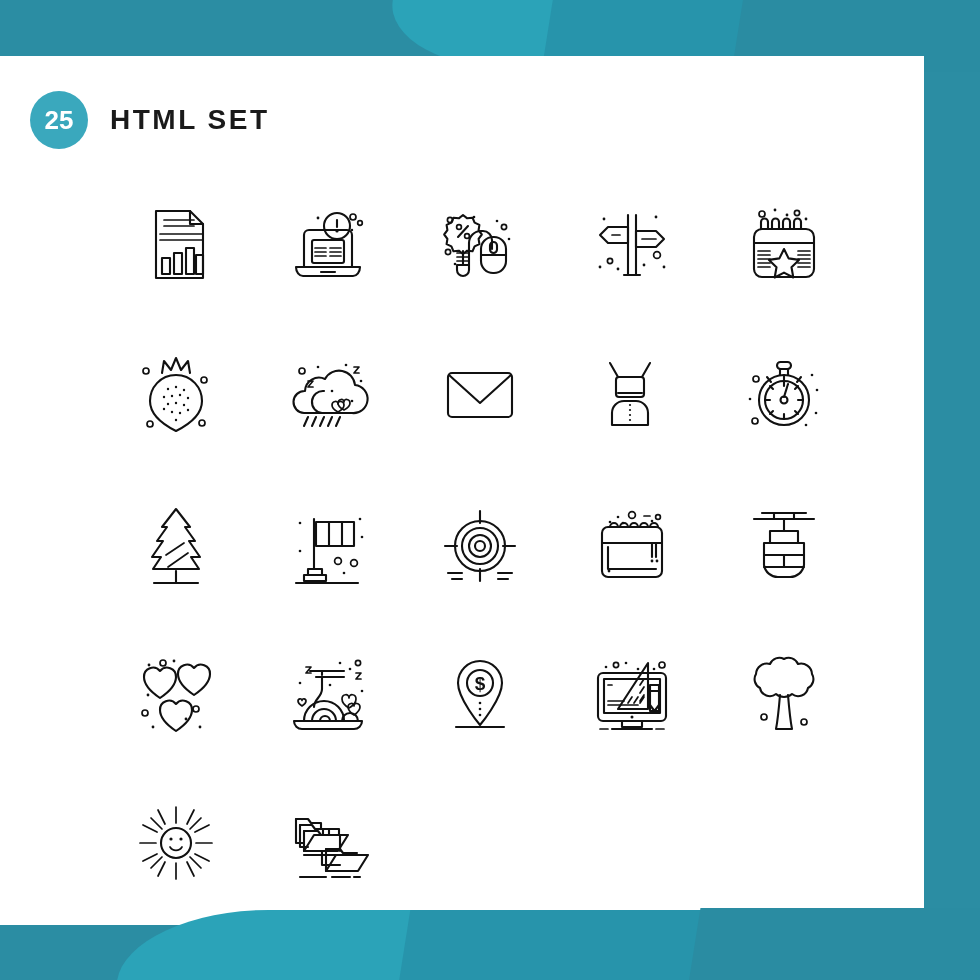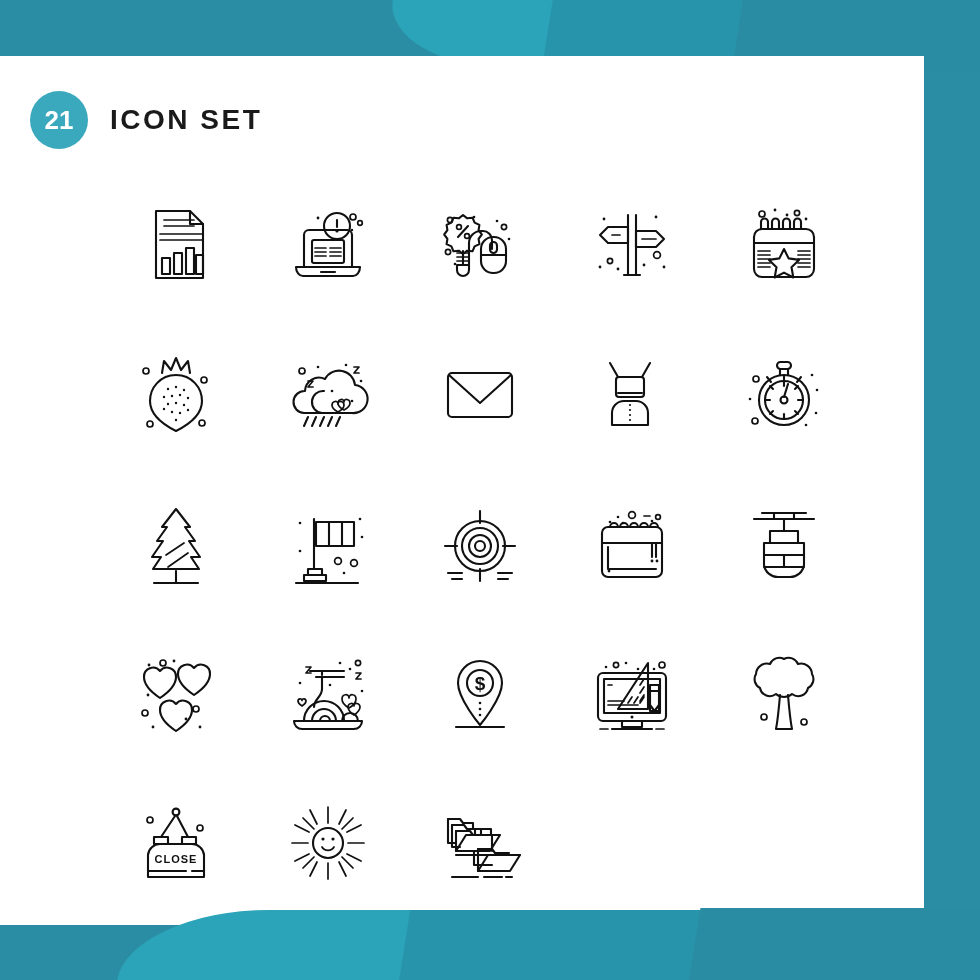--- a/index.html
+++ b/index.html
@@ -62,22 +62,22 @@
 
 <div id="stage">
 
   <div class="ribbon rb-top-a"></div>
   <div class="ribbon rb-top-b"></div>
   <div class="ribbon rb-top-c"></div>
 
   <div id="card">
 
     <div id="header">
-      <div class="badge">21</div>
-      <div class="title">ICON SET</div>
+      <div class="badge">25</div>
+      <div class="title">HTML SET</div>
     </div>
 
     <div id="grid">
 
       <div class="cell">
         <svg width="100" height="100" viewBox="0 0 100 100">
           <path class="ln" d="M30 18 h34 l13 13 v54 H30 Z"></path>
           <path class="ln" d="M64 18 v13 h13"></path>
           <path class="ln-thin" d="M38 27 h30 M38 33 h30 M34 41 h43 M34 47 h43"></path>
           <rect class="ln" x="36" y="65" width="8" height="16"></rect>
@@ -415,33 +415,20 @@
 
       <div class="cell">
         <svg width="100" height="100" viewBox="0 0 100 100">
           <path class="ln" d="M50 16 a10 10 0 0 1 14 5 a11 11 0 0 1 14 10 a10 10 0 0 1 -4 14 a10 10 0 0 1 -16 6 a12 12 0 0 1 -16 0 a10 10 0 0 1 -16 -6 a10 10 0 0 1 -4 -14 a11 11 0 0 1 14 -10 a10 10 0 0 1 14 -5 Z"></path>
           <path class="ln" d="M46 52 c-1 12 -2 24 -4 34 h16 c-2 -10 -3 -22 -4 -34"></path>
           <circle class="ln-thin" cx="30" cy="74" r="3"></circle>
           <circle class="ln-thin" cx="70" cy="79" r="3"></circle>
         </svg>
       </div>
 
-      <div class="cell">
-        <svg width="100" height="100" viewBox="0 0 100 100">
-          <circle class="ln" cx="50" cy="19" r="3.4"></circle>
-          <path class="ln" d="M49 23 L35 44 M51 23 L62 44"></path>
-          <rect class="ln" x="28" y="44" width="14" height="7"></rect>
-          <rect class="ln" x="56" y="44" width="14" height="7"></rect>
-          <path class="ln" d="M22 84 V62 a12 12 0 0 1 12 -11 h32 a12 12 0 0 1 12 11 v22 Z"></path>
-          <text class="tx" x="50" y="70" font-size="11" text-anchor="middle" letter-spacing="1">CLOSE</text>
-          <path class="ln" d="M22 78 h38 M66 78 h12"></path>
-          <circle class="ln-thin" cx="24" cy="27" r="3"></circle>
-          <circle class="ln-thin" cx="74" cy="35" r="3"></circle>
-        </svg>
-      </div>
 
       <div class="cell">
         <svg width="100" height="100" viewBox="0 0 100 100">
           <circle class="ln" cx="50" cy="50" r="15"></circle>
           <circle class="fl" cx="45" cy="46" r="1.6"></circle>
           <circle class="fl" cx="55" cy="46" r="1.6"></circle>
           <path class="ln-thin" d="M44 54 a7 7 0 0 0 12 0"></path>
           <g class="ln-thin">
             <path d="M50 14 v16"></path>
               <path d="M50 70 v16"></path>

